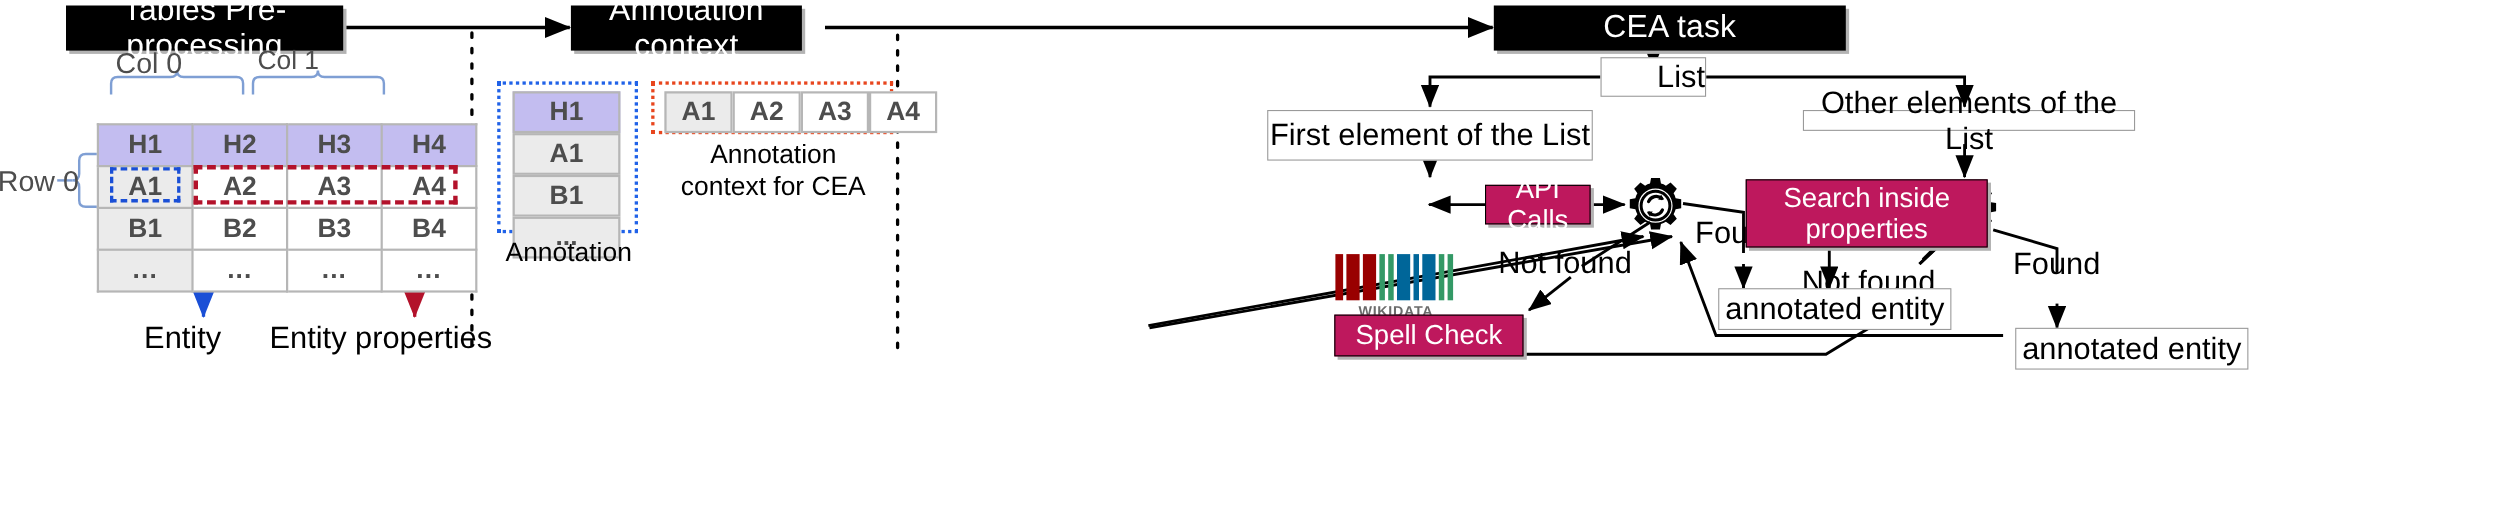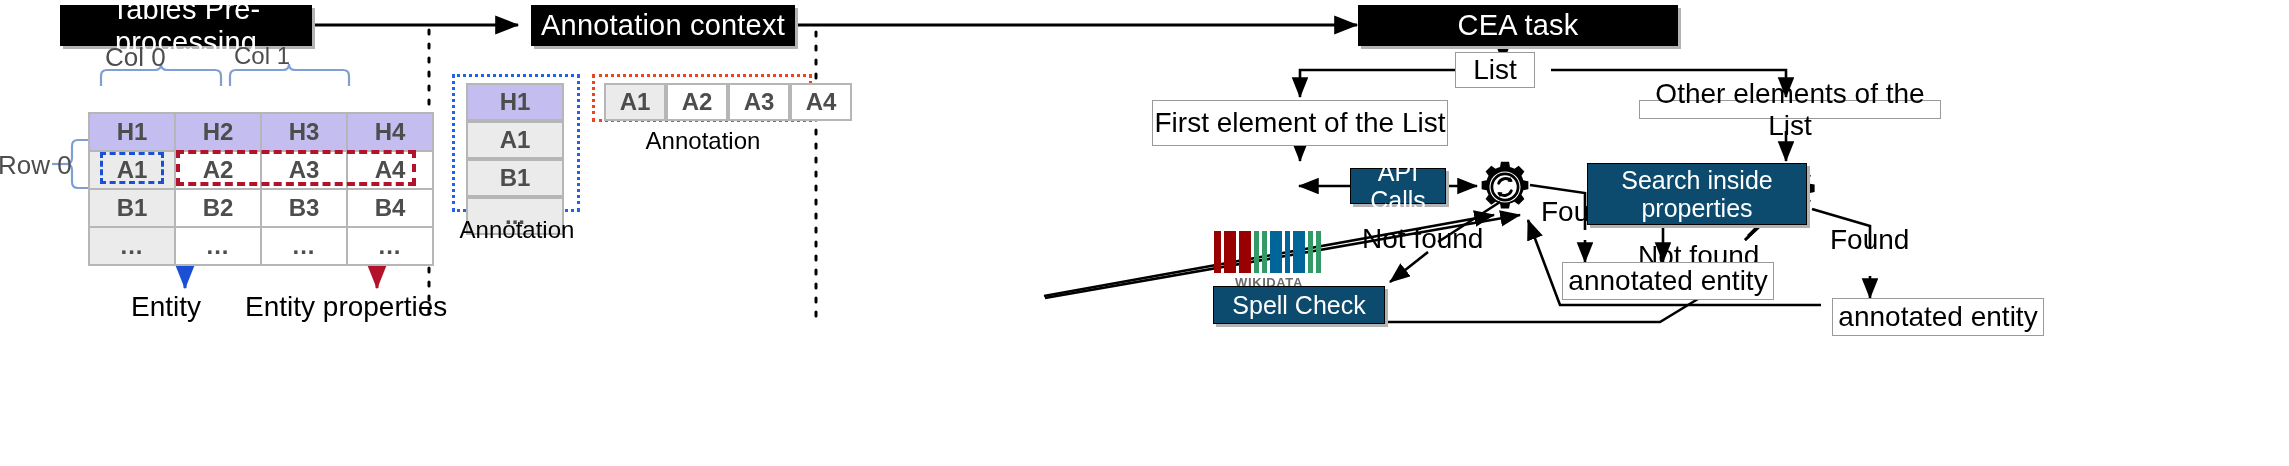--- a/index.html
+++ b/index.html
@@ -22,21 +22,21 @@
   }
   
   .wbox{
     background:#fff;border:1.5px solid #9a9a9a;
     display:flex;align-items:center;justify-content:center;
     font-size:28px;color:#000;text-align:center;
     box-sizing:border-box;
   }
   
   .bbox{
-    background:#0c4a6e;color:#fff;border:1px solid #000;
+    background:#be185d;color:#fff;border:1px solid #000;
     display:flex;align-items:center;justify-content:center;
     font-size:25px;text-align:center;line-height:1.12;
     box-shadow:3px 3px 0 0 #b3b3b3;
     box-sizing:border-box;
   }
   .plain{font-size:28px;color:#000;white-space:nowrap;}
 
   
   .tbl{border-collapse:collapse;}
   .tbl td{
@@ -301,21 +301,21 @@
 
 <div class="abs cell-dash-red" style="left:176px;top:150px;width:240px;height:36px;"></div>
 
 <div class="abs plain" style="left:131px;top:291px;">
   <span>Entity</span>
 </div>
 <div class="abs plain" style="left:245px;top:291px;">
   <span>Entity properties</span>
 </div>
 
-<div class="abs banner" style="left:519px;top:5px;width:264px;height:41px;margin-left:12px;">
+<div class="abs banner" style="left:519px;top:5px;width:210px;height:41px;">
   <span>Annotation context</span>
 </div>
 
 <div class="abs dash-blue" style="left:452px;top:74px;width:128px;height:138px;"></div>
 <div class="abs" style="left:466px;top:83px;">
   <table class="vtbl">
     <tbody>
         <tr>
           <td class="hdr">H1</td>
         </tr>
@@ -343,27 +343,28 @@
       <td class="first">A1</td>
       <td>A2</td>
       <td>A3</td>
       <td>A4</td>
     </tr>
   </tbody>
     </table>
 </div>
 <div class="abs" style="left:592px;top:126px;width:222px;text-align:center;font-size:24px;line-height:1.22;">
   <div>Annotation</div>
+  <div>context for CEA</div>
 </div>
 
 <div class="abs banner" style="left:1358px;top:5px;width:320px;height:41px;">
   <span>CEA task</span>
 </div>
 
-<div class="abs wbox" style="left:1455px;top:52px;width:80px;height:36px;">
+<div class="abs wbox" style="left:1455px;top:52px;width:96px;height:36px;justify-content:flex-end;">
   <span>List</span>
 </div>
 
 <div class="abs wbox" style="left:1152px;top:100px;width:296px;height:46px;">
   <span>First element of the List</span>
 </div>
 
 <div class="abs wbox" style="left:1639px;top:100px;width:302px;height:19px;">
   <span>Other elements of the List</span>
 </div>

